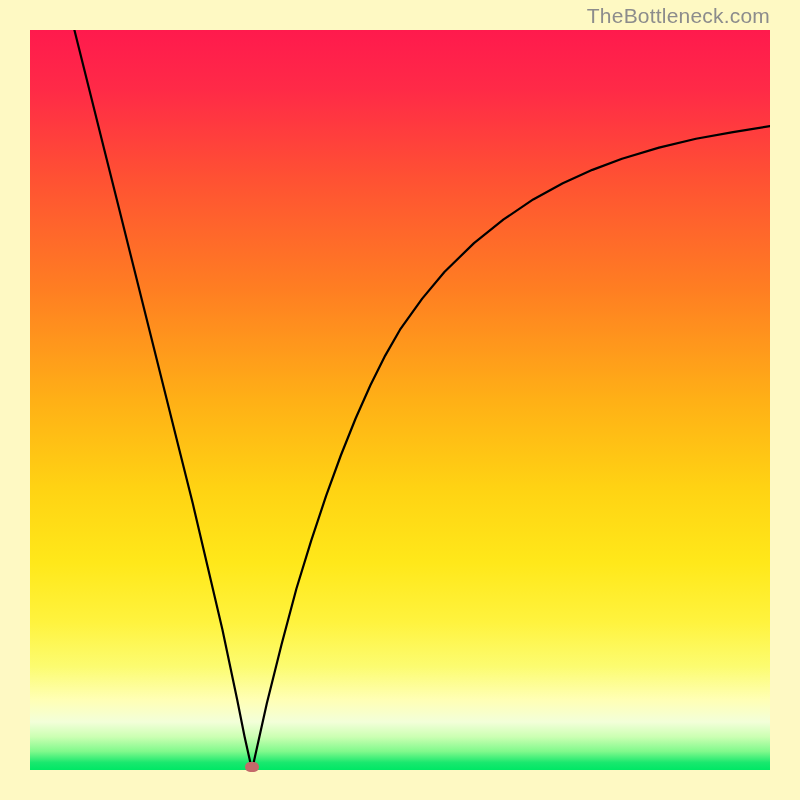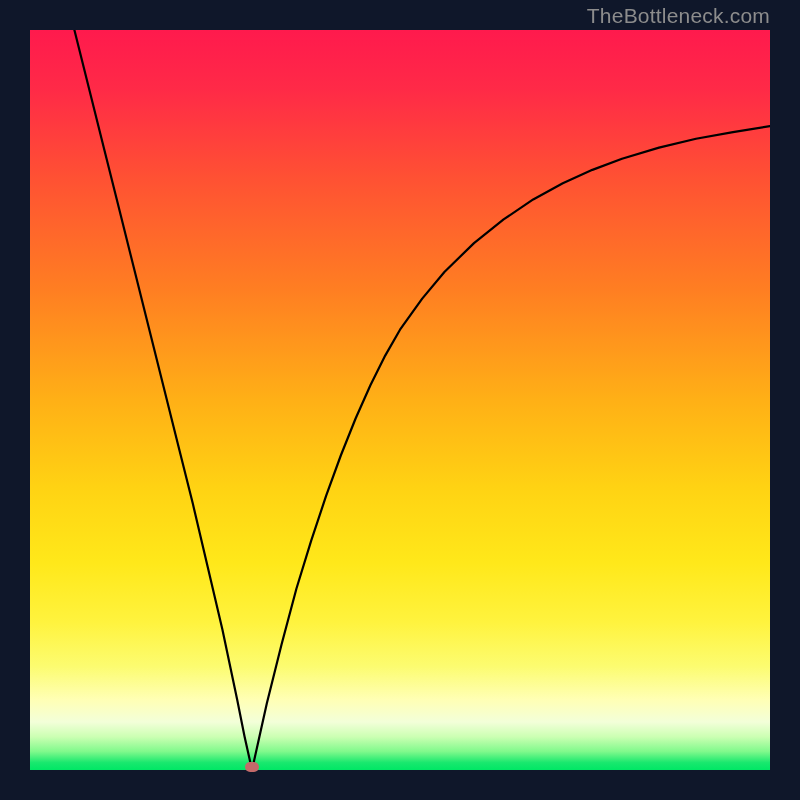--- a/index.html
+++ b/index.html
@@ -8,21 +8,21 @@
     width: 800px;
     height: 800px;
     background: #000;
     overflow: hidden;
     font-family: Arial, Helvetica, sans-serif;
   }
   .container {
     position: relative;
     width: 800px;
     height: 800px;
-    background: #0f172a;
+    background: #fef9c3;
   }
   .plot-area {
     position: absolute;
     left: 30px;
     top: 30px;
     width: 740px;
     height: 740px;
   }
   .gradient {
     position: absolute;

